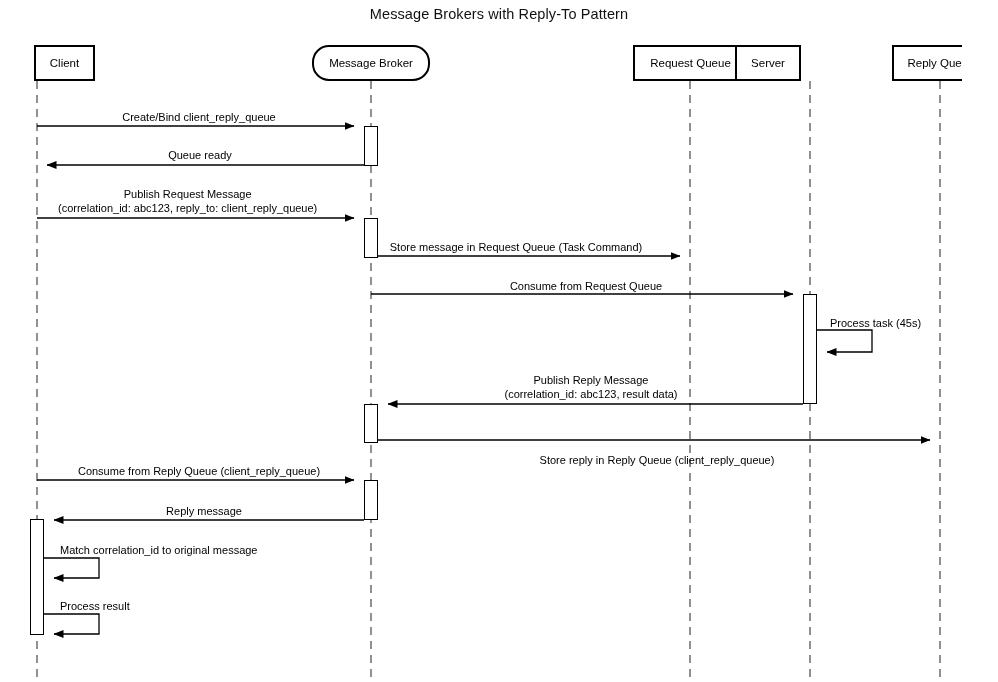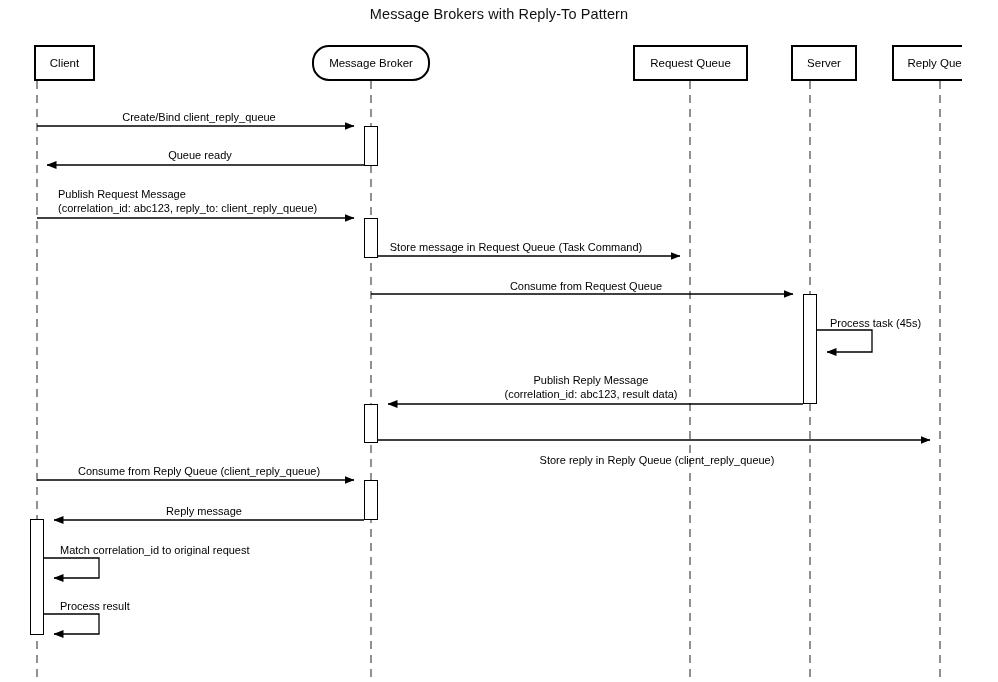--- a/index.html
+++ b/index.html
@@ -64,21 +64,21 @@
     color: #000000;
     white-space: pre;
     z-index: 6;
     background: transparent;
   }
   .msg-label.center {
     text-align: center;
     transform: translateX(-50%);
   }
   .msg-label.left {
-    text-align: left;
+    text-align: center;
   }
 </style>
 </head>
 <body>
 
 <div id="canvas">
 
   <div id="diagram-title">Message Brokers with Reply-To Pattern</div>
 
   <svg id="wires" viewBox="0 0 998 682">
@@ -116,21 +116,21 @@
   <div id="participants-layer">
       <div class="participant-box" style="left: 7px; top: 45px; width: 61px; margin-left: 27px;">
         <span>Client</span>
       </div>
       <div class="participant-box" style="left: 312px; top: 45px; width: 118px; border-radius: 17px;">
         <span>Message Broker</span>
       </div>
       <div class="participant-box" style="left: 633px; top: 45px; width: 115px;">
         <span>Request Queue</span>
       </div>
-      <div class="participant-box" style="left: 791px; top: 45px; width: 66px;">
+      <div class="participant-box" style="left: 735px; top: 45px; width: 66px;">
         <span>Server</span>
       </div>
       <div class="participant-box" style="left: 892px; top: 45px; width: 98px;">
         <span>Reply Queue</span>
       </div>
     </div>
   <div id="activations-layer">
       <div class="activation" style="left: 364px; top: 126px; height: 40px;"></div>
       <div class="activation" style="left: 364px; top: 218px; height: 40px;"></div>
       <div class="activation" style="left: 803px; top: 294px; height: 110px;"></div>
@@ -142,17 +142,17 @@
       <div class="msg-label center" style="left: 199px; top: 110px;"><div>Create/Bind client_reply_queue</div></div>
       <div class="msg-label center" style="left: 200px; top: 148px;"><div>Queue ready</div></div>
       <div class="msg-label left" style="left: 58px; top: 187px;"><div>Publish Request Message</div><div>(correlation_id: abc123, reply_to: client_reply_queue)</div></div>
       <div class="msg-label center" style="left: 516px; top: 240px;"><div>Store message in Request Queue (Task Command)</div></div>
       <div class="msg-label center" style="left: 586px; top: 279px;"><div>Consume from Request Queue</div></div>
       <div class="msg-label left" style="left: 830px; top: 316px;"><div>Process task (45s)</div></div>
       <div class="msg-label center" style="left: 591px; top: 373px;"><div>Publish Reply Message</div><div>(correlation_id: abc123, result data)</div></div>
       <div class="msg-label center" style="left: 657px; top: 426px; margin-top: 27px;"><div>Store reply in Reply Queue (client_reply_queue)</div></div>
       <div class="msg-label center" style="left: 199px; top: 464px;"><div>Consume from Reply Queue (client_reply_queue)</div></div>
       <div class="msg-label center" style="left: 204px; top: 504px;"><div>Reply message</div></div>
-      <div class="msg-label left" style="left: 60px; top: 543px;"><div>Match correlation_id to original request</div></div>
+      <div class="msg-label left" style="left: 60px; top: 543px;"><div>Match correlation_id to original message</div></div>
       <div class="msg-label left" style="left: 60px; top: 599px;"><div>Process result</div></div>
     </div>
 
 </div>
 
 </body></html>

